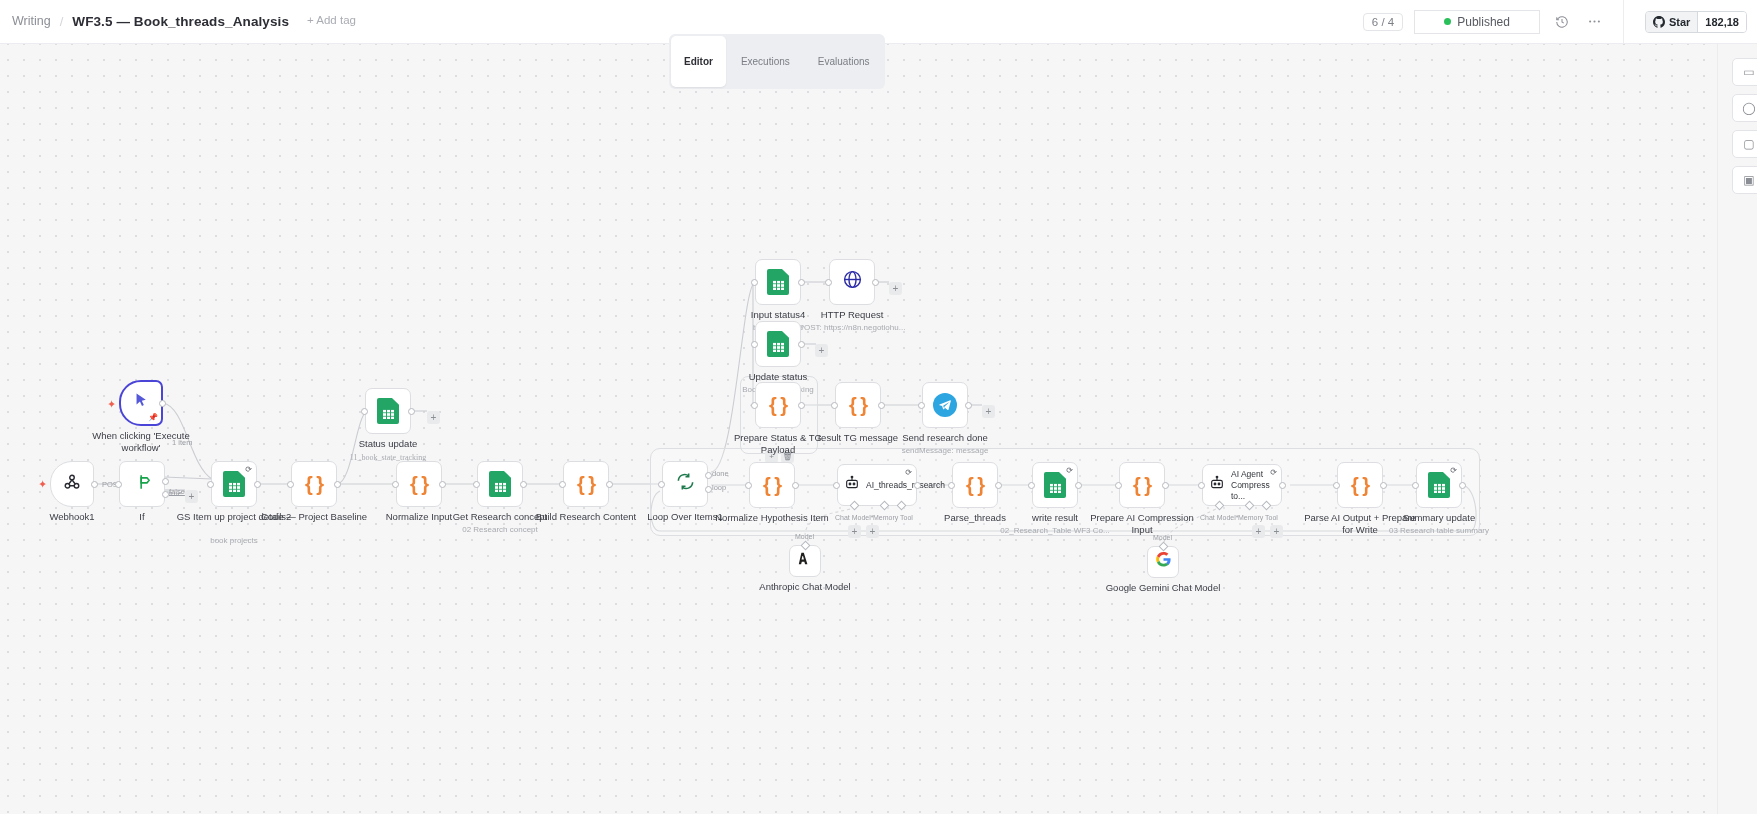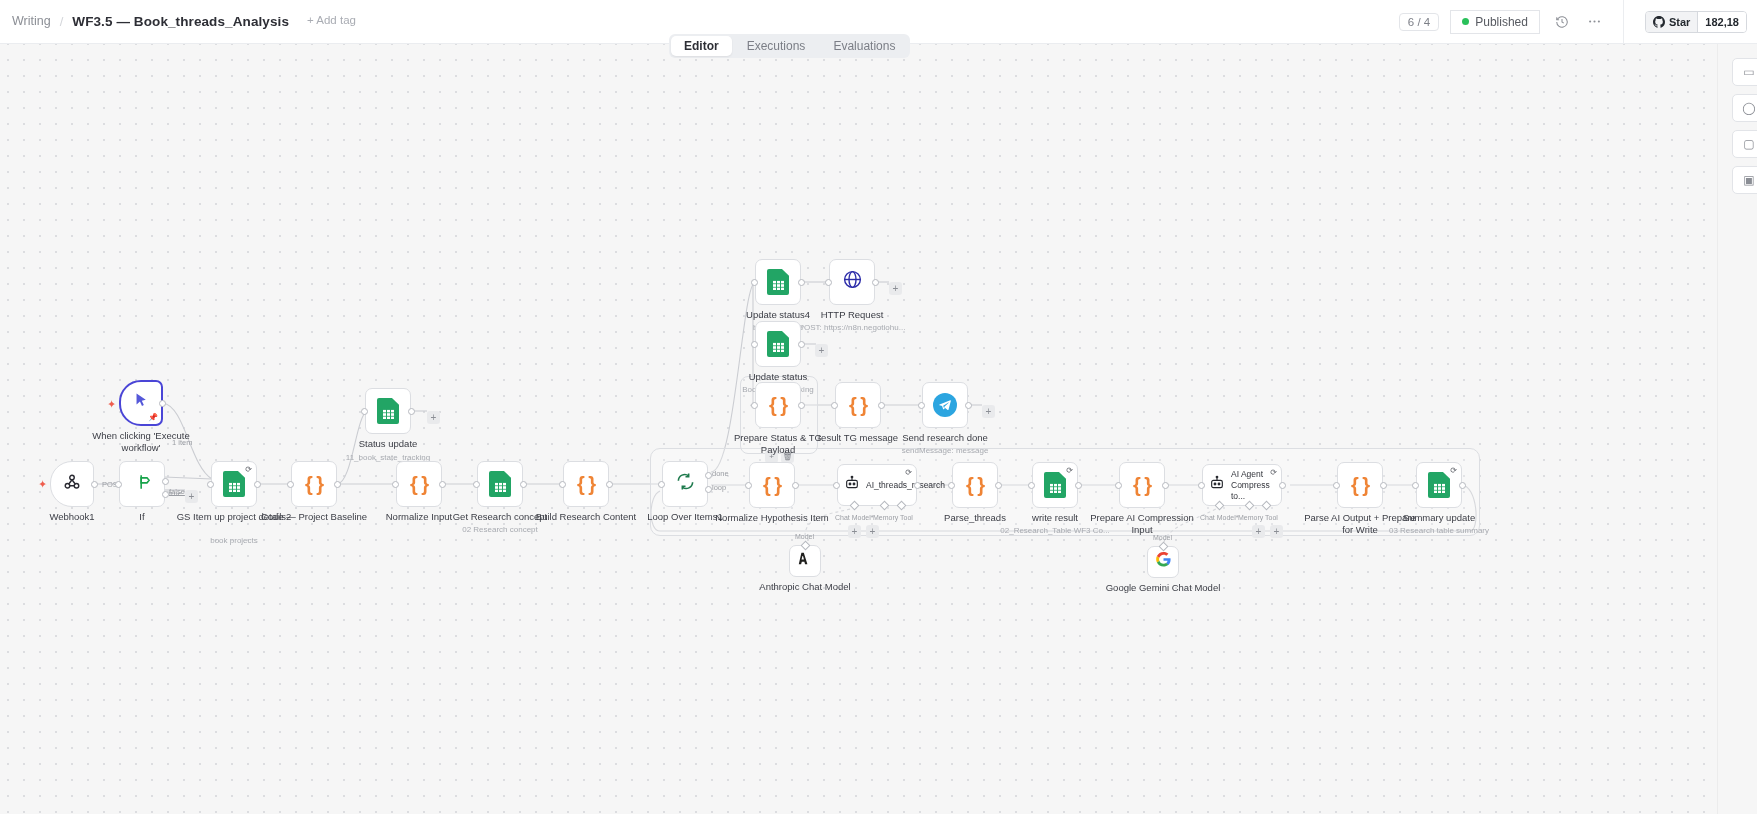--- a/index.html
+++ b/index.html
@@ -21,37 +21,37 @@
   .crumb-title{ color:#2d2e35; font-size:13.5px; font-weight:600; letter-spacing:.1px;}
   .addtag{ color:#a9acb3; font-size:11.5px; margin-left:9px; cursor:pointer;}
 
   .top-right{ margin-left:auto; display:flex; align-items:center; gap:11px; padding-right:10px;}
   .counter{
     border:1px solid #e3e5e9; border-radius:4px; padding:2px 8px;
     color:#7c7f87; font-size:11.5px; background:#fff;
   }
   .pubbtn{
     display:flex; align-items:center; gap:6px;
-    border:1px solid #e3e5e9; border-radius:0; padding:4px 11px;
+    border:1px solid #e3e5e9; border-radius:0; padding:4px 29px;
     background:#fff; color:#575a61; font-size:12px;
   }
   .dot-green{ width:7px;height:7px;border-radius:50%;background:#29c05a;}
   .icon-btn{ color:#8d9097; width:22px;height:22px; display:flex;align-items:center;justify-content:center; cursor:pointer;}
   .gh-split{ display:flex; align-items:stretch; border-radius:4px; overflow:hidden; border:1px solid #d6d9de; height:22px; margin-left:4px;}
   .gh-star{ display:flex;align-items:center;gap:4px; background:#f2f3f5; padding:0 7px; color:#24292f; font-size:11px; font-weight:600;}
   .gh-count{ display:flex;align-items:center; background:#fff; padding:0 7px; color:#24292f; font-size:11px; font-weight:600; border-left:1px solid #d6d9de;}
   .topbar-divider{ width:1px; height:44px; background:#ebedf0; margin:0 6px;}
 
   
   .tabs{
     position:absolute; top:34px; left:669px; z-index:45;
     display:flex; align-items:center; gap:2px;
     background:#eceef1; border-radius:6px; padding:2px;
   }
-  .tab{ padding:3px 13px; font-size:12px; color:#7b7e86; border-radius:5px; cursor:pointer; white-space:nowrap;}
+  .tab{ padding:20px 13px; font-size:10px; color:#7b7e86; border-radius:5px; cursor:pointer; white-space:nowrap;}
   .tab.active{ background:#ffffff; color:#2d2e35; font-weight:600; box-shadow:0 1px 2px rgba(0,0,0,.07);}
 
   
   .canvas{
     position:absolute; top:36px; left:0; width:1757px; height:778px;
     background-color:#f6f6f6;
     background-image:radial-gradient(#dcdde0 1px, transparent 1px);
     background-size:16px 16px;
     overflow:hidden;
   }
@@ -363,21 +363,21 @@
   </div>
 
   <div class="node" style="left:365px; top:352px;">
     <div class="nbox">
       <span class="gsheet"></span>
       <span class="dot in"></span>
       <span class="dot out"></span>
     </div>
     <span class="plus" style="left:62px; top:23px; margin-top:0;">+</span>
     <div class="nlabel">Status update</div>
-    <div class="nsub" style="top:64px;">11_book_state_tracking</div>
+    <div class="nsub" style="top:64px;font-family:Liberation Serif, serif;">11_book_state_tracking</div>
   </div>
 
   <div class="node" style="left:396px; top:425px;">
     <div class="nbox">
       <span class="code-ic">{ }</span>
       <span class="dot in"></span>
       <span class="dot out"></span>
     </div>
     <div class="nlabel">Normalize Input</div>
   </div>
@@ -419,21 +419,21 @@
     <span class="portlbl" style="left:50px; top:22px;">loop</span>
     <div class="nlabel">Loop Over Items1</div>
   </div>
 
   <div class="node" style="left:755px; top:223px;">
     <div class="nbox">
       <span class="gsheet"></span>
       <span class="dot in"></span>
       <span class="dot out"></span>
     </div>
-    <div class="nlabel">Update status4</div>
+    <div class="nlabel">Input status4</div>
     <div class="nsub" style="top:63px;">book_projects</div>
   </div>
 
   <div class="node" style="left:829px; top:223px;">
     <div class="nbox">
       <span class="globe-ic">
         <svg width="21" height="21" viewBox="0 0 24 24" fill="none" stroke="currentColor" stroke-width="1.6">
           <circle cx="12" cy="12" r="9"></circle>
             <ellipse cx="12" cy="12" rx="4" ry="9"></ellipse>
             <path d="M3 12h18"></path>

